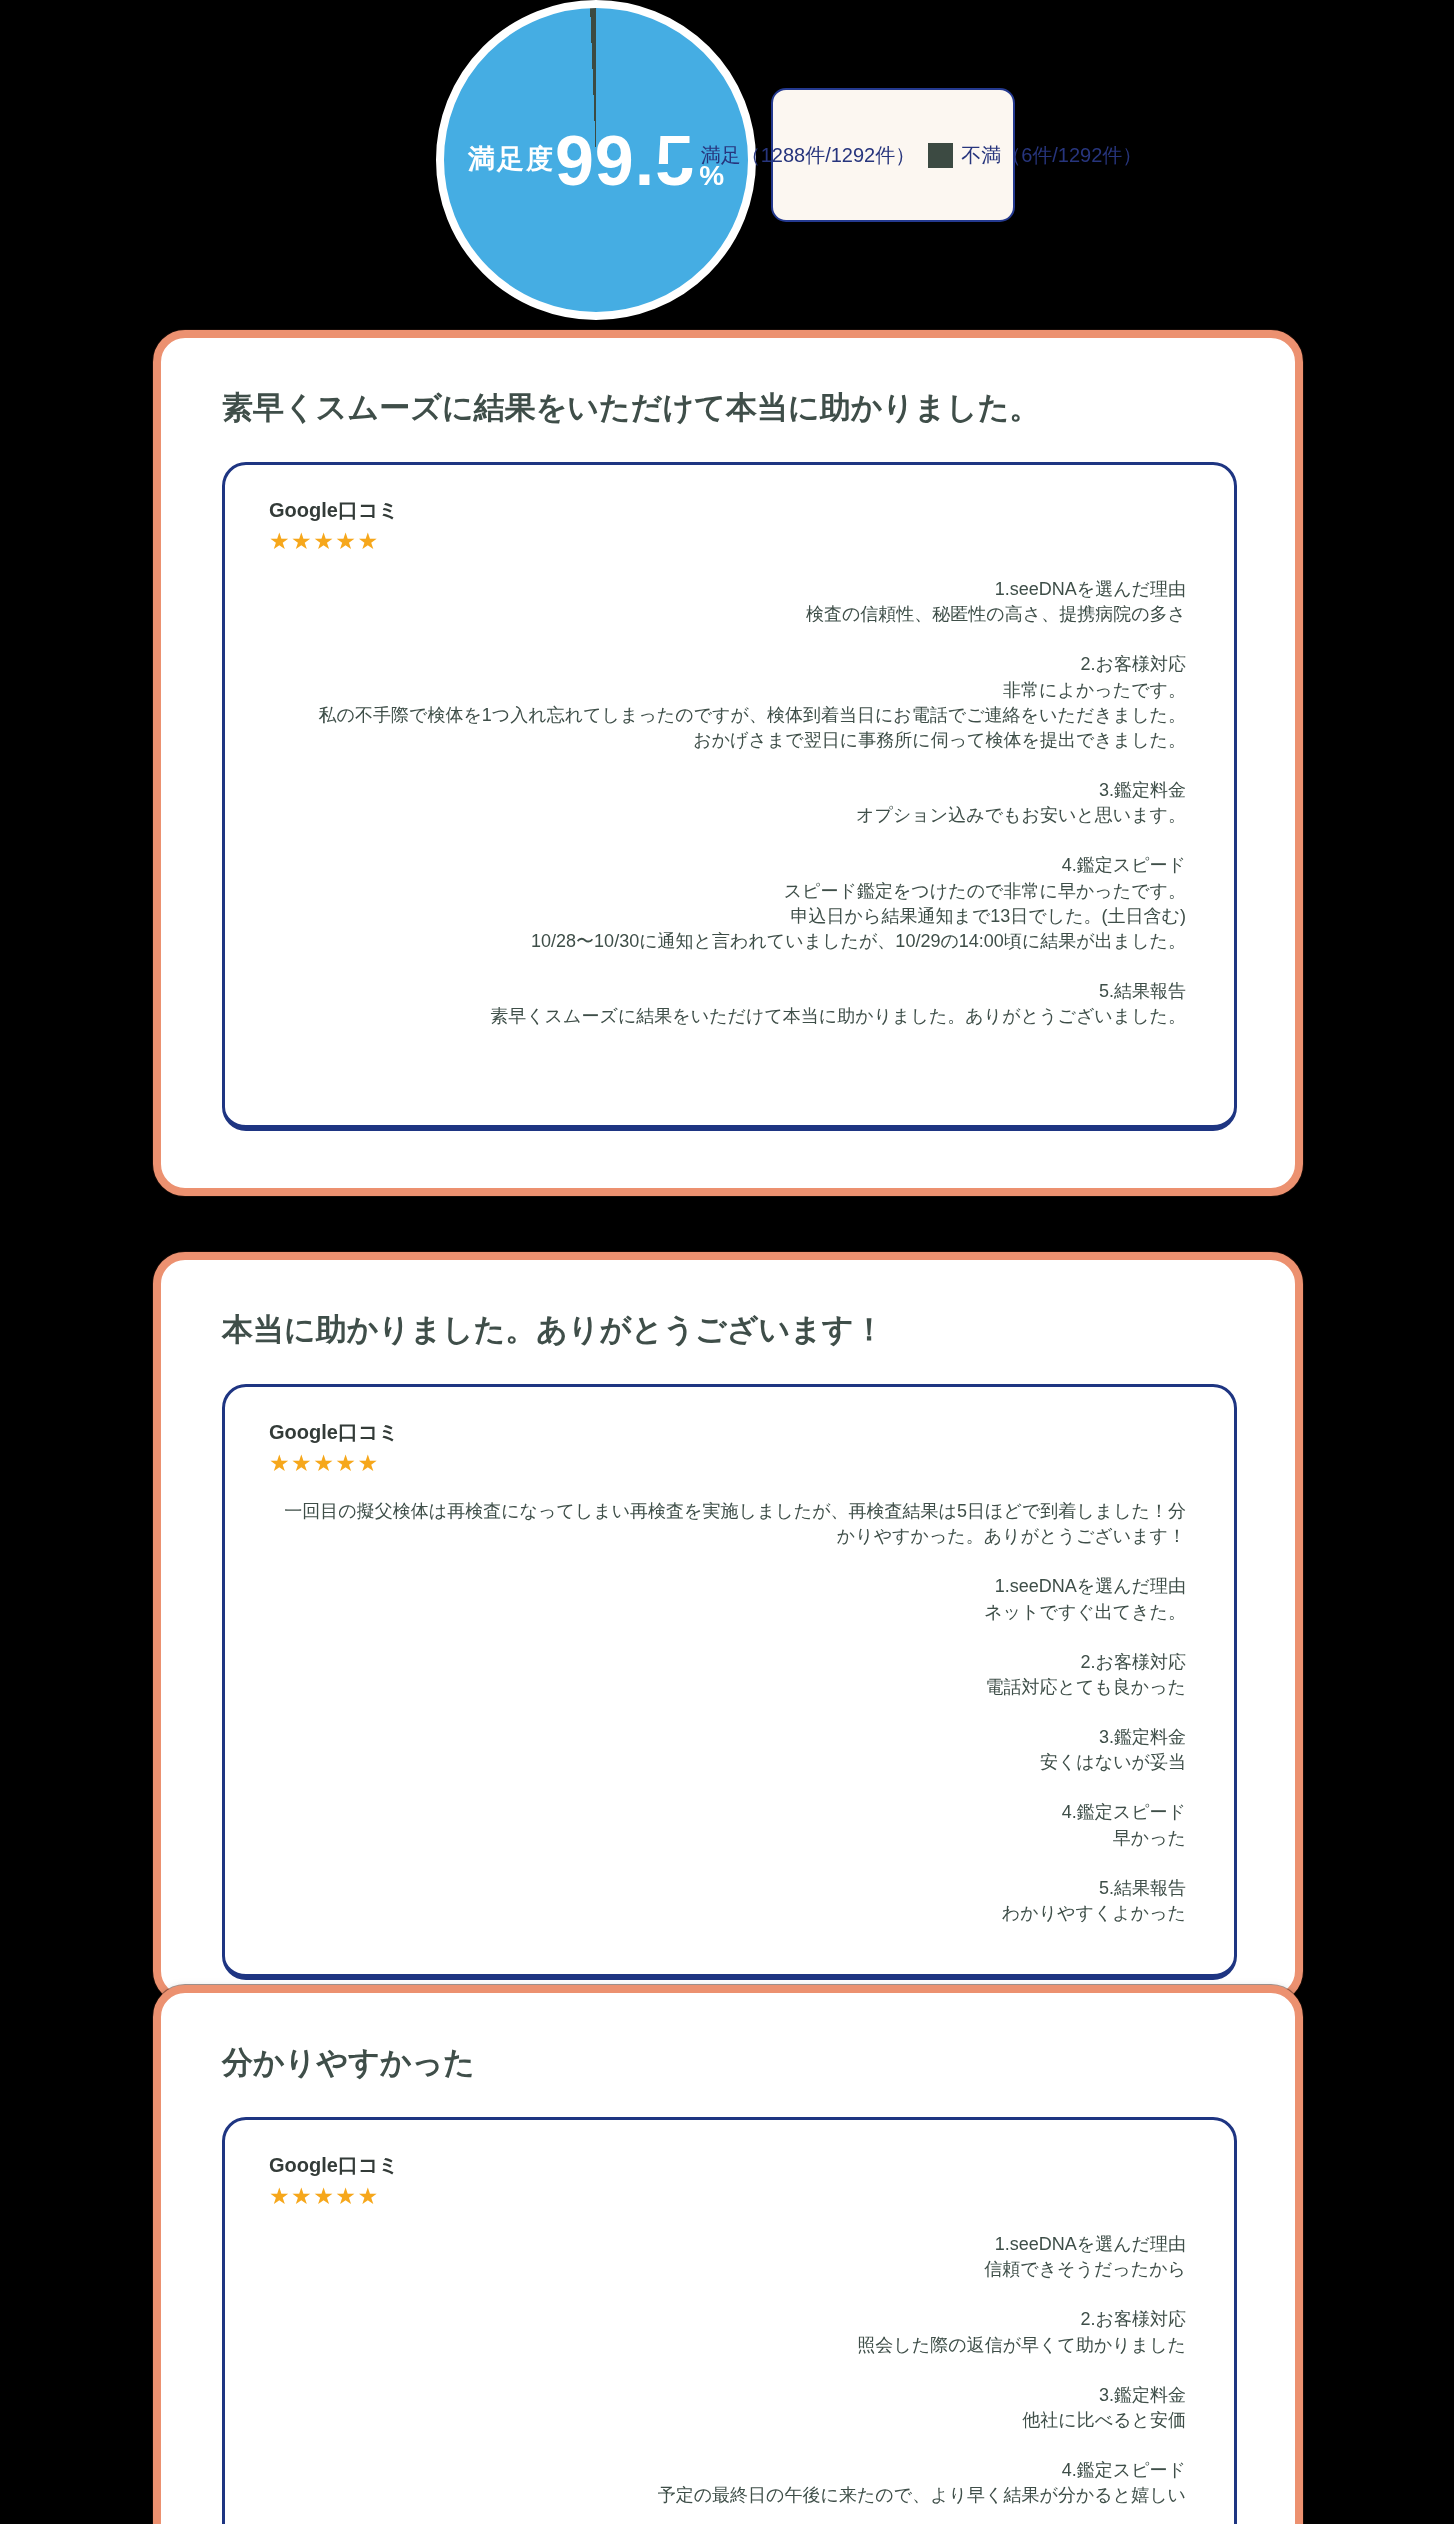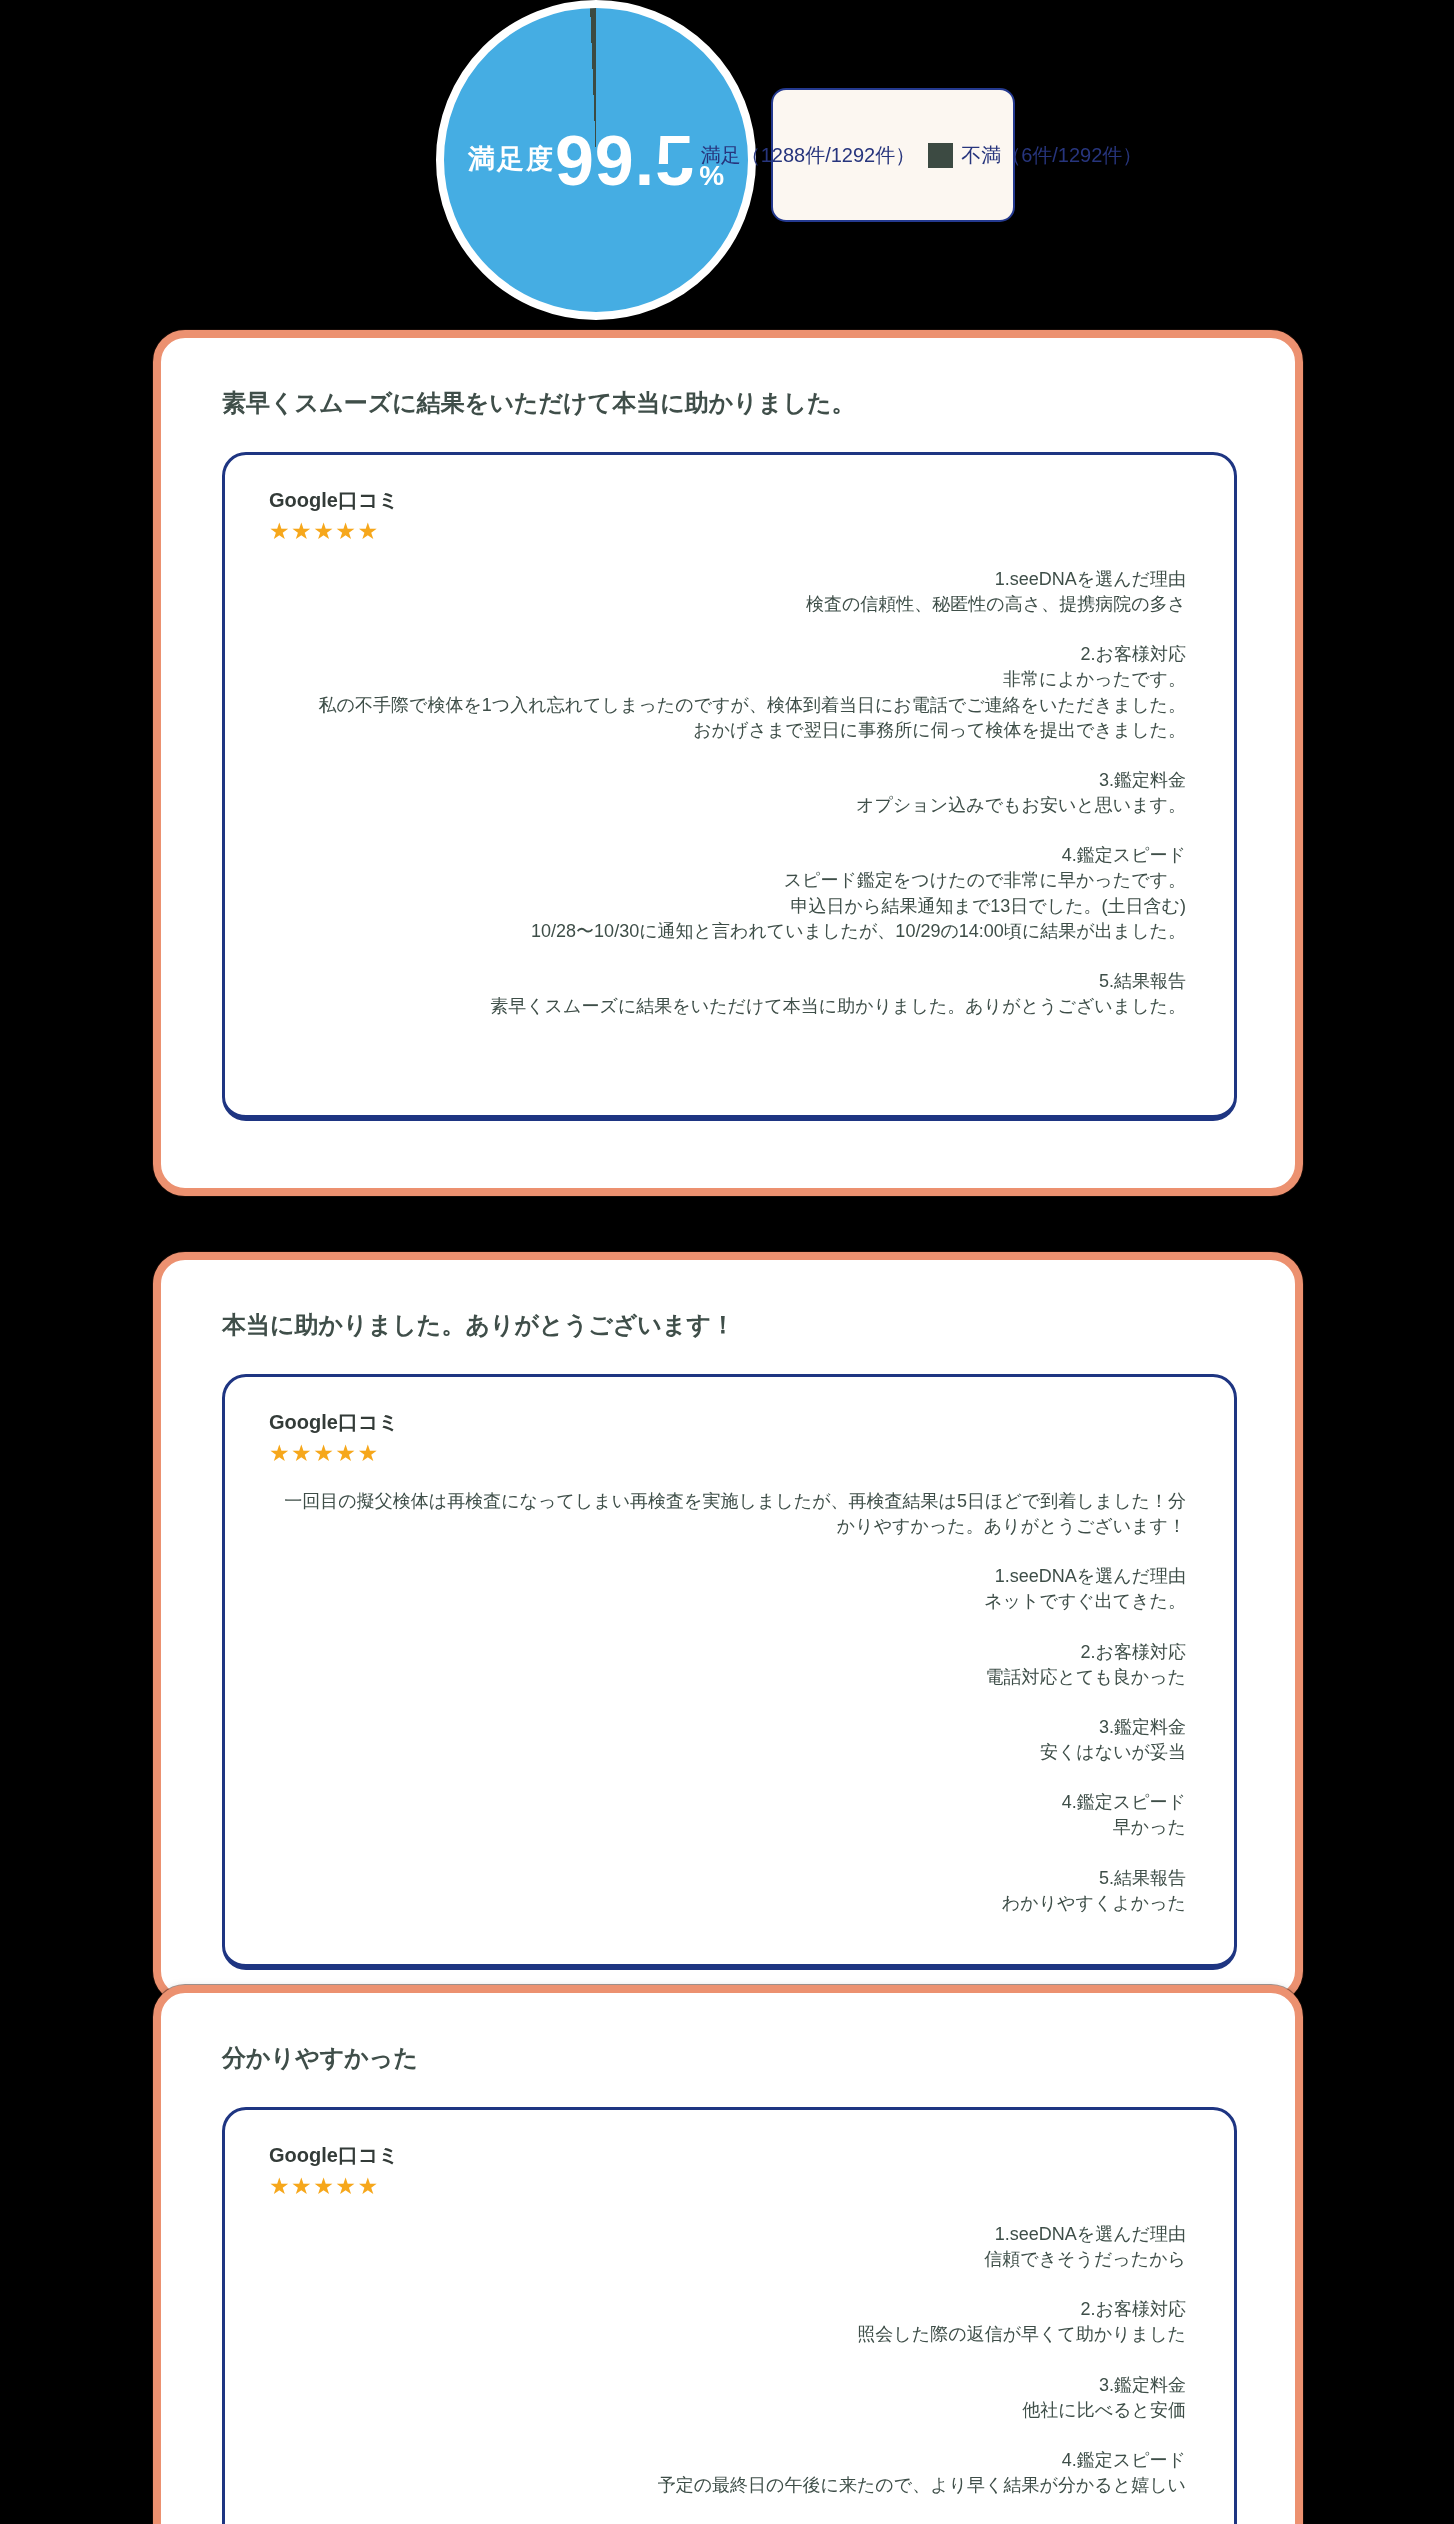--- a/index.html
+++ b/index.html
@@ -65,21 +65,21 @@
     border: 8px solid #ec9170;
     border-radius: 32px;
     box-shadow: 0 0 0 1px rgba(50,25,15,0.45), 0 6px 11px rgba(0,0,0,0.55);
     padding: 48px 61px 0 61px;
   }
   .review-card.c1 { top: 330px;  min-height: 866px; }
   .review-card.c2 { top: 1252px; min-height: 751px; }
   .review-card.c3 { top: 1985px; min-height: 757px; }
 
   .review-heading {
-    color: #3f4e49; font-size: 24px; font-weight: 700;
+    color: #3f4e49; font-size: 31px; font-weight: 700;
     line-height: 1.45; margin: 0;
   }
   .review-inner {
     box-sizing: border-box;
     margin-top: 31px;
     width: 1015px;
     border: 3.5px solid #1e3582;
     border-bottom-width: 6px;
     border-radius: 24px;
     background: #ffffff;

